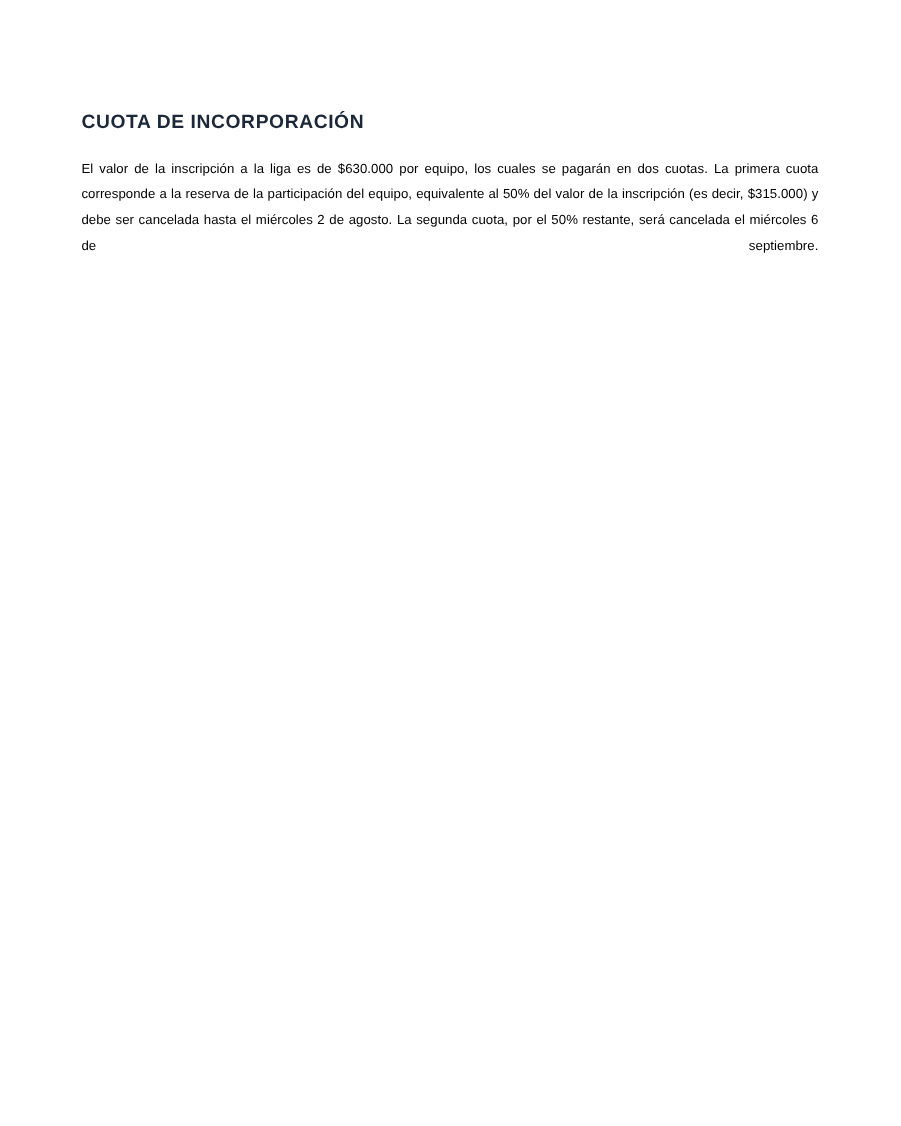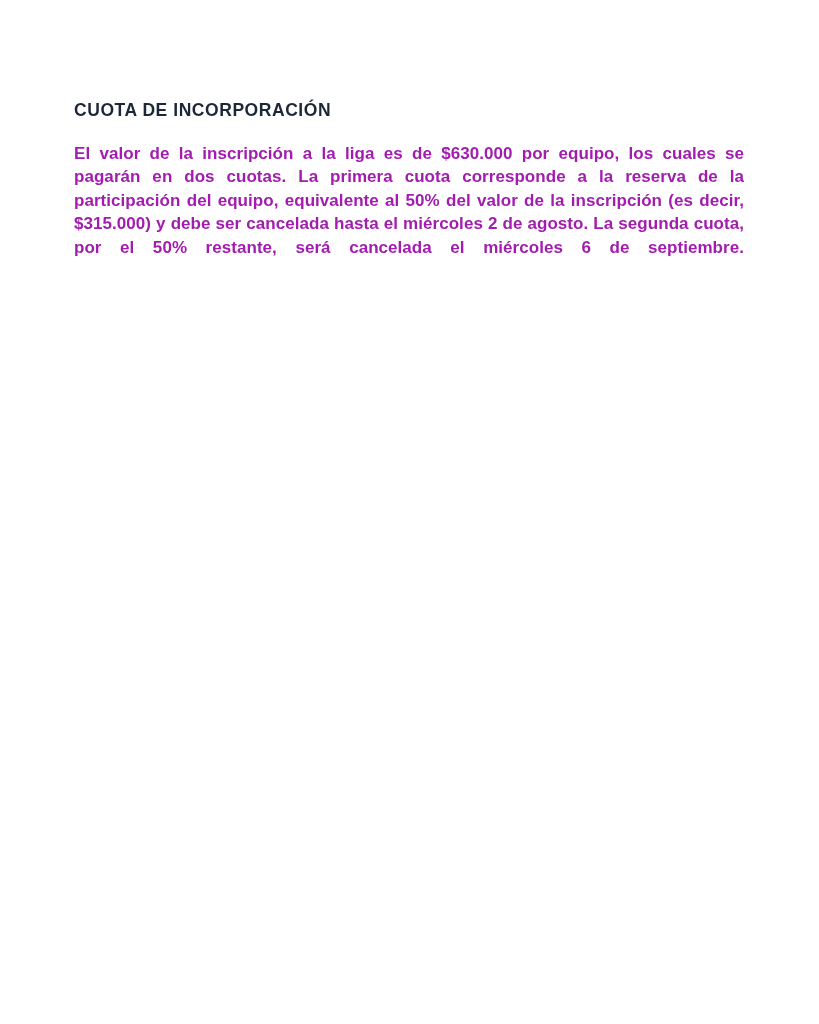--- a/index.html
+++ b/index.html
@@ -43,25 +43,25 @@
     color: #1c2738;
     text-transform: uppercase;
     white-space: nowrap;
   }
 
   .body-paragraph {
     margin: 0;
     padding: 0;
     margin-top: 21px;
     font-family: "Liberation Sans", "DejaVu Sans", sans-serif;
-    font-size: 17px;
-    font-weight: bold;
+    font-size: 12px;
+    font-weight: normal;
     line-height: 23.4px;
     letter-spacing: 0.05px;
-    color: #a21caf;
+    color: #000000;
     text-align: justify;
     text-justify: inter-word;
     hyphens: none;
     word-spacing: 0.2px;
   }
 
   
   .body-paragraph::after {
     content: "";
     display: inline-block;

